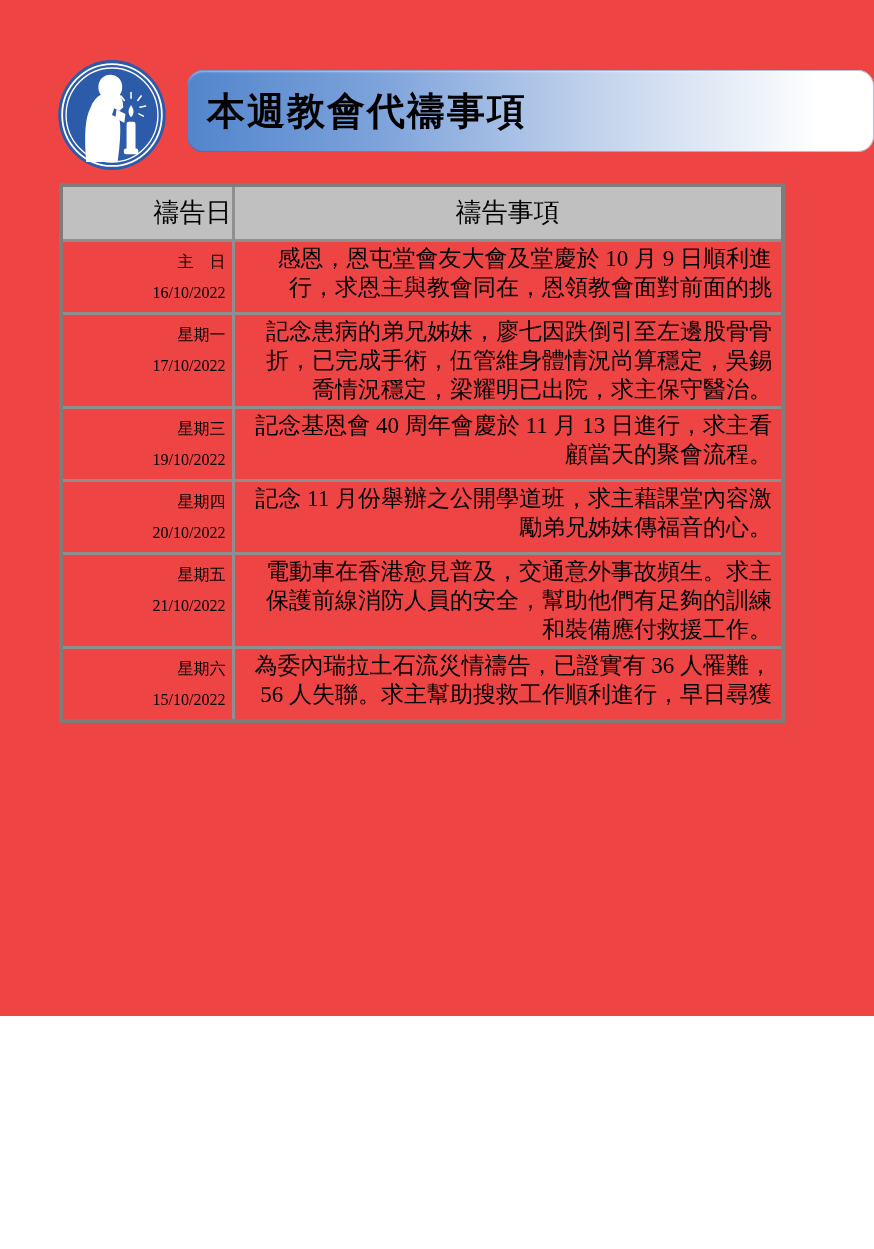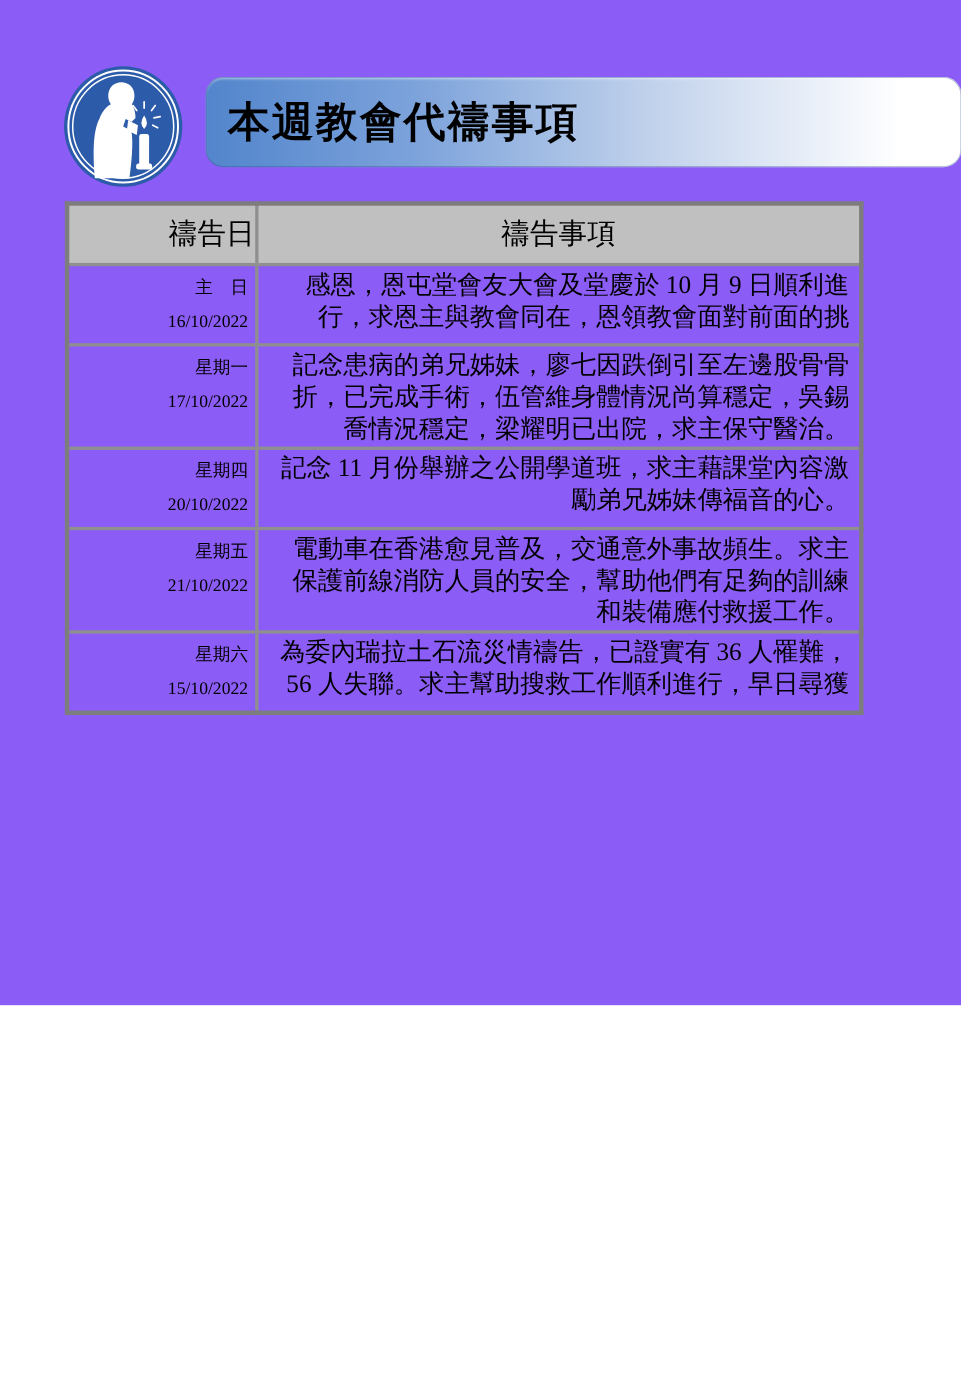--- a/index.html
+++ b/index.html
@@ -1,22 +1,22 @@
 <!DOCTYPE html>
 <html><head>
 <meta charset="utf-8">
 <style>
   * { margin: 0; padding: 0; box-sizing: border-box; }
   html, body { background: #ffffff; }
   body { font-family: "Liberation Serif", serif; }
   .page {
     position: relative;
     width: 874px;
-    height: 914px;
-    background: #8b5cf6;
+    height: 1016px;
+    background: #ef4444;
     overflow: hidden;
   }
 
   
   .logo {
     position: absolute;
     left: 56px;
     top: 58px;
     width: 112px;
     height: 114px;
@@ -157,20 +157,29 @@
         <td class="day-cell">
           <div>星期一</div>
           <div>17/10/2022</div>
         </td>
         <td class="item-cell">
           <div class="item-text h-r1">記念患病的弟兄姊妹，廖七因跌倒引至左邊股骨骨折，已完成手術，伍管維身體情況尚算穩定，吳錫喬情況穩定，梁耀明已出院，求主保守醫治。</div>
         </td>
       </tr>
       <tr>
         <td class="day-cell">
+          <div>星期三</div>
+          <div>19/10/2022</div>
+        </td>
+        <td class="item-cell">
+          <div class="item-text h-r3">記念基恩會 40 周年會慶於 11 月 13 日進行，求主看顧當天的聚會流程。</div>
+        </td>
+      </tr>
+      <tr>
+        <td class="day-cell">
           <div>星期四</div>
           <div>20/10/2022</div>
         </td>
         <td class="item-cell">
           <div class="item-text h-r4">記念 11 月份舉辦之公開學道班，求主藉課堂內容激勵弟兄姊妹傳福音的心。</div>
         </td>
       </tr>
       <tr>
         <td class="day-cell">
           <div>星期五</div>

